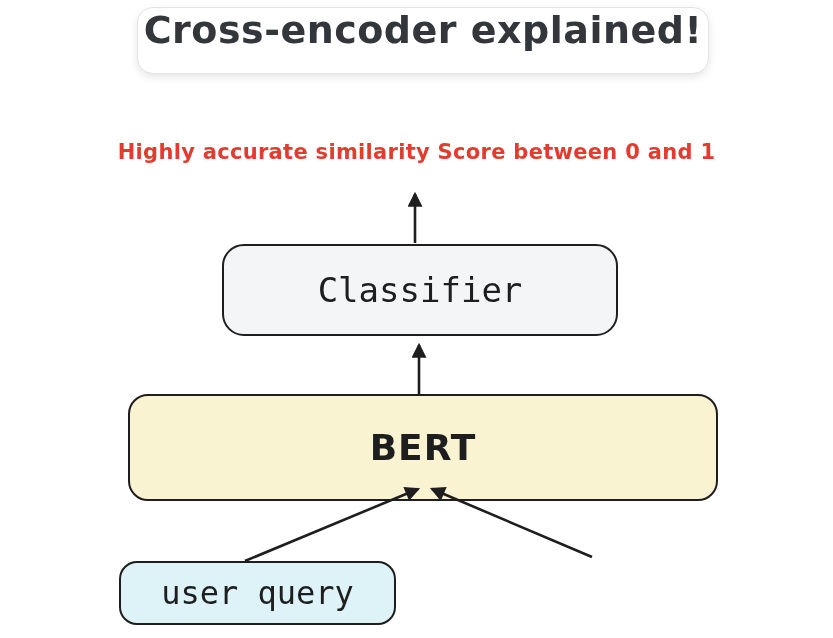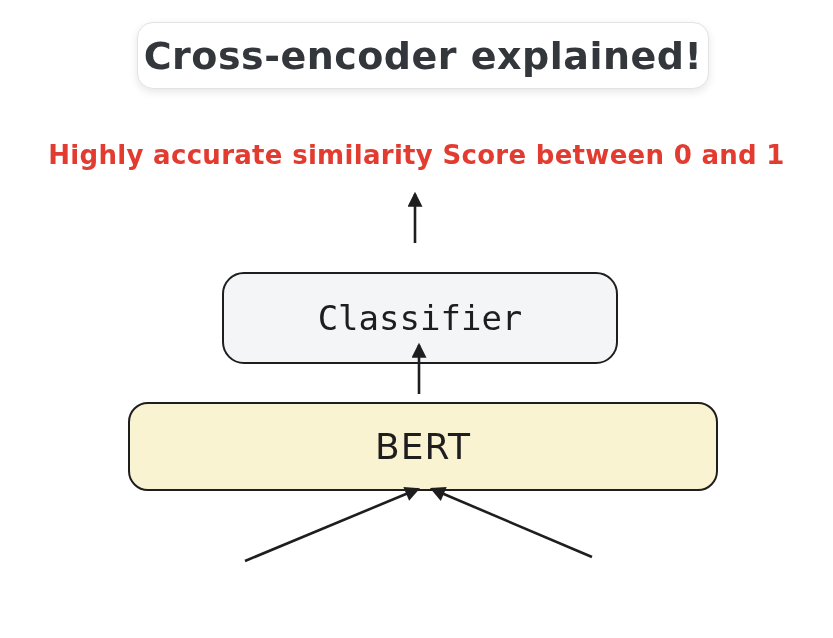--- a/index.html
+++ b/index.html
@@ -11,41 +11,41 @@
   .canvas {
     position: relative;
     width: 833px;
     height: 638px;
     background: #ffffff;
     overflow: hidden;
   }
   
   .title-box {
     position: absolute;
-    left: 137px; top: 22px;
+    left: 137px; top: 7px;
     width: 570px; height: 65px;
     background: #ffffff;
     border: 1.5px solid #e3e3e3;
     border-radius: 16px;
     box-shadow: 0 3px 8px rgba(0,0,0,0.10);
-    display: flex; align-items: center; justify-content: center;
+    display: flex; align-items: flex-start; justify-content: center;
   }
   .title-text {
     font-size: 38px;
     font-weight: 600;
     letter-spacing: 0.5px;
     color: var(--title-text, #33373c);
     white-space: nowrap;
   }
   
   .annotation {
     position: absolute;
     left: 0; right: 0; top: 140px;
     text-align: center;
-    font-size: 26px;
+    font-size: 21px;
     font-weight: 700;
     letter-spacing: 0.3px;
     color: var(--annotation-red, #e23b30);
     white-space: nowrap;
   }
   
   .node {
     position: absolute;
     border: 2.5px solid var(--stroke-dark, #1e1e1e);
     display: flex; align-items: center; justify-content: center;
@@ -53,31 +53,29 @@
     box-sizing: border-box;
     z-index: 2;
   }
   .node-classifier {
     left: 222px; top: 244px;
     width: 396px; height: 92px;
     border-radius: 22px;
     background: var(--classifier-fill, #f3f5f7);
     font-family: "DejaVu Sans Mono", "Liberation Mono", monospace;
     font-size: 34px;
-    margin-top: 28px;
   }
   .node-bert {
     left: 128px; top: 394px;
-    width: 590px; height: 89px;
+    width: 590px; height: 107px;
     border-radius: 20px;
     background: var(--bert-fill, #faf3d1);
     font-size: 36px;
-    font-weight: 400;
+    font-weight: 700;
     letter-spacing: 1px;
-    margin-top: 8px;
   }
   .node-user-query {
     left: 119px; top: 561px;
     width: 277px; height: 64px;
     border-radius: 18px;
     background: var(--input-fill, #ddf3f8);
     font-family: "DejaVu Sans Mono", "Liberation Mono", monospace;
     font-size: 32px;
   }
   .node-text-chunk {
@@ -131,20 +129,23 @@
   <div class="annotation">Highly accurate similarity Score between 0 and 1</div>
 
   <div class="node node-classifier">
     <span>Classifier</span>
   </div>
 
   <div class="node node-bert">
     <span>BERT</span>
   </div>
 
+  <div class="node node-user-query">
+    <span>user query</span>
+  </div>
 
 
   <svg class="arrows" viewBox="0 0 833 638" xmlns="http://www.w3.org/2000/svg">
     <defs>
       <marker id="ah" viewBox="0 0 10 10" refX="8.5" refY="5" markerWidth="17" markerHeight="15" orient="auto" markerUnits="userSpaceOnUse">
         <path class="arrow-head" d="M0,0 L10,5 L0,10 z"></path>
       </marker>
     </defs>
     <line class="arrow-line" x1="415" y1="243" x2="415" y2="194" marker-end="url(#ah)"></line>
     <line class="arrow-line" x1="419" y1="394" x2="419" y2="345" marker-end="url(#ah)"></line>

